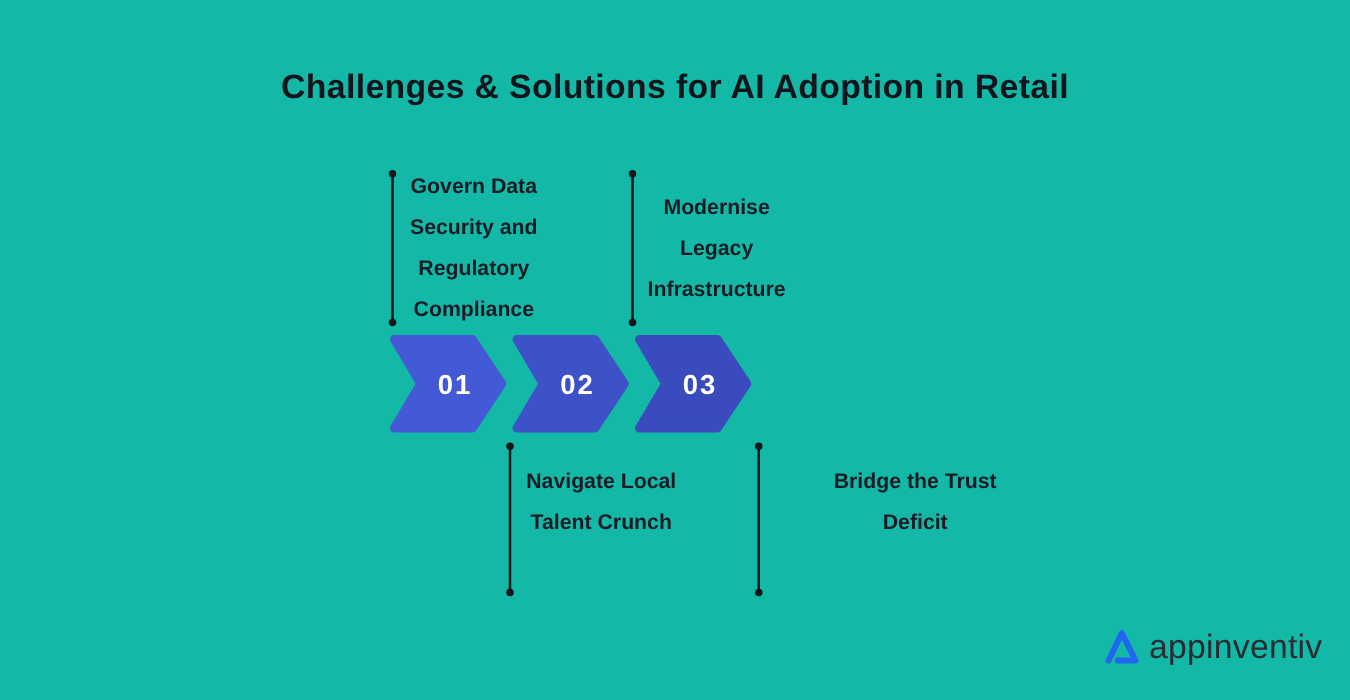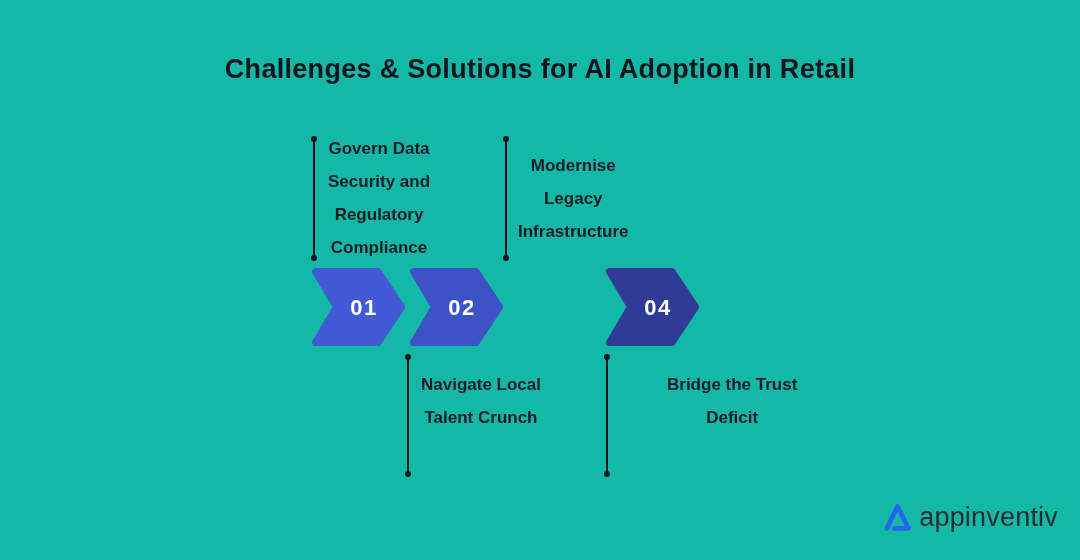--- a/index.html
+++ b/index.html
@@ -132,24 +132,24 @@
       <polygon points="3.5,3.5 66,3.5 89.5,39 66,74.5 3.5,74.5 24.5,39" fill="#4459D6" stroke="#4459D6"></polygon>
       <text x="52" y="47" text-anchor="middle">01</text>
     </svg>
   </div>
   <div class="arrow a2">
     <svg viewBox="0 0 96 78">
       <polygon points="3.5,3.5 66,3.5 89.5,39 66,74.5 3.5,74.5 24.5,39" fill="#3E52C8" stroke="#3E52C8"></polygon>
       <text x="52" y="47" text-anchor="middle">02</text>
     </svg>
   </div>
-  <div class="arrow a4">
+  <div class="arrow a3">
     <svg viewBox="0 0 96 78">
-      <polygon points="3.5,3.5 66,3.5 89.5,39 66,74.5 3.5,74.5 24.5,39" fill="#2F3B96" stroke="#2F3B96"></polygon>
-      <text x="52" y="47" text-anchor="middle">04</text>
+      <polygon points="3.5,3.5 66,3.5 89.5,39 66,74.5 3.5,74.5 24.5,39" fill="#3A4CBD" stroke="#3A4CBD"></polygon>
+      <text x="52" y="47" text-anchor="middle">03</text>
     </svg>
   </div>
 
   <div class="connector c-b1">
     <span class="dot dot-top"></span>
     <span class="vline"></span>
     <span class="dot dot-bottom"></span>
   </div>
   <div class="step-label l2">Navigate Local
 Talent Crunch</div>

